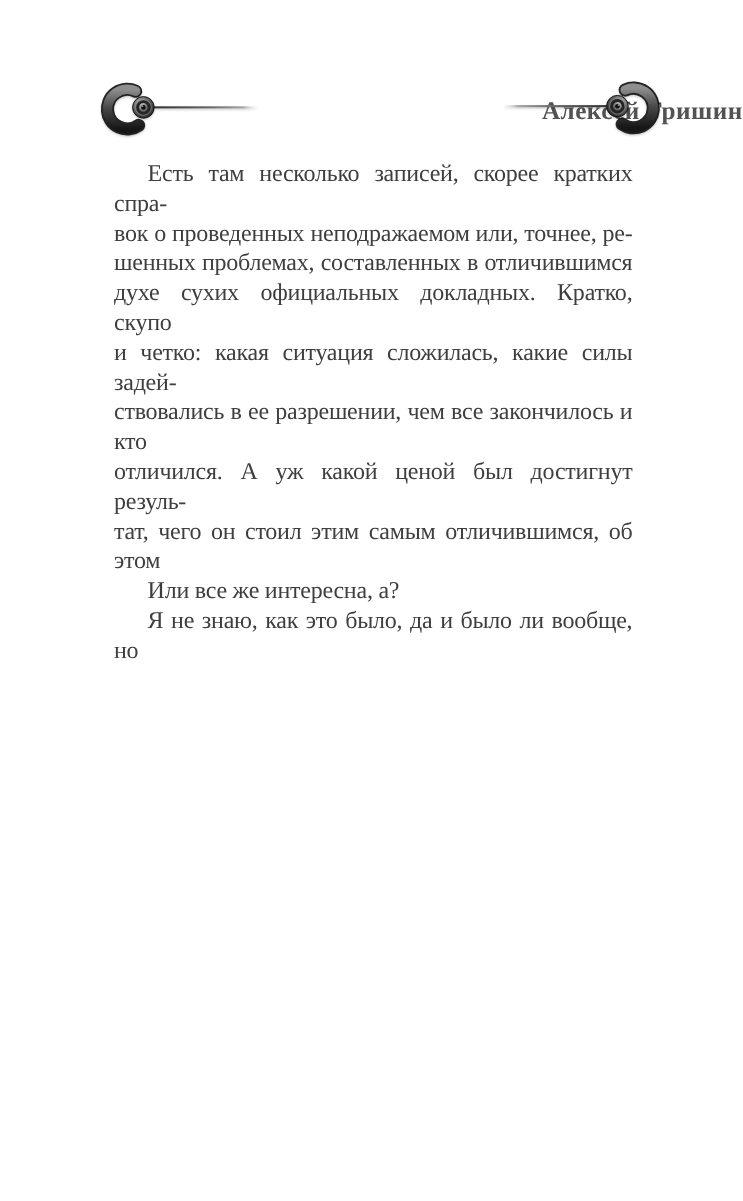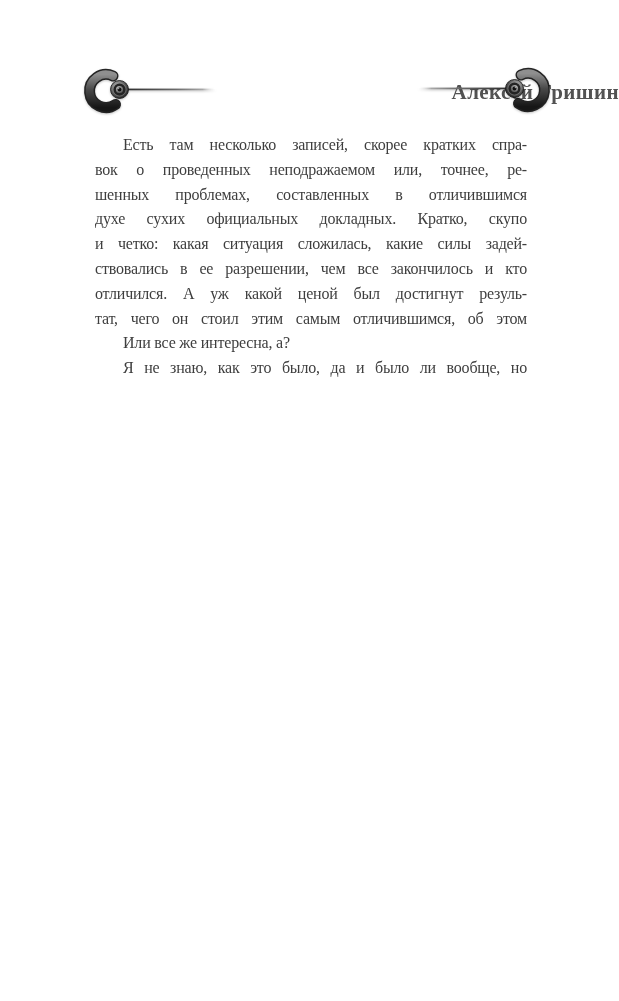--- a/index.html
+++ b/index.html
@@ -23,21 +23,21 @@
   .orn {
     position: absolute;
     filter: drop-shadow(0 1.5px 1px rgba(0,0,0,0.25));
   }
   .orn-left  { left: 83px;  top: 64px; }
   .orn-right { left: 416px; top: 63px; }
   .text-block {
     position: absolute;
     left: 95px; top: 133px;
     width: 432px;
-    font-size: 16px;
+    font-size: 20px;
     line-height: 24.8px;
     letter-spacing: -0.2px;
     color: var(--text-color, #3e3e3e);
   }
   .line { text-align: justify; text-align-last: justify; }
   .line.first { text-indent: 28px; }
   .line.last { text-align-last: left; }
 </style>
 </head>
 <body>

